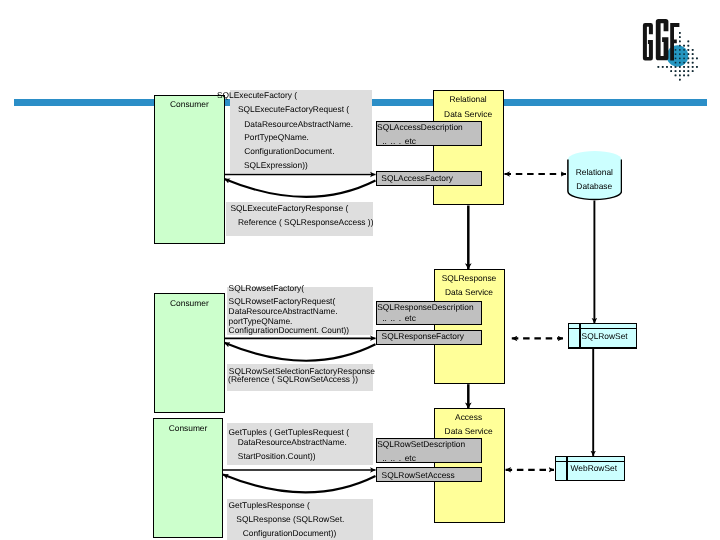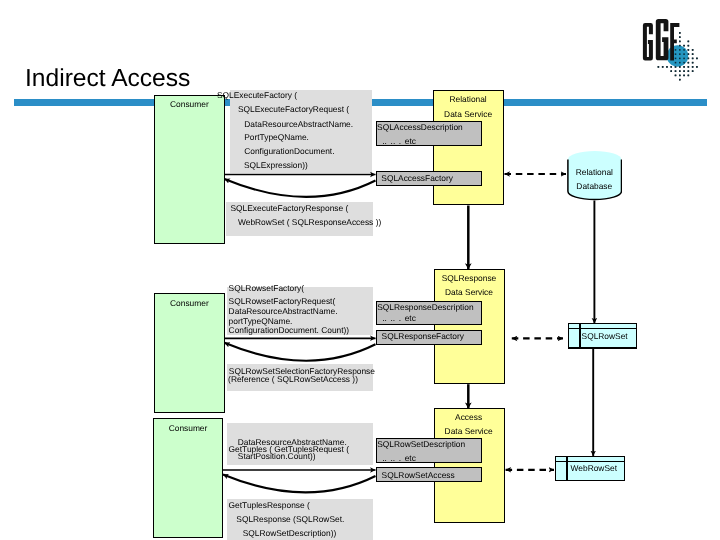--- a/index.html
+++ b/index.html
@@ -21,21 +21,20 @@
        transform:translateZ(0);}
   .etc{word-spacing:1.3px;}
   .ctr{position:absolute;white-space:nowrap;color:#000000;font-size:8.4px;line-height:1;
        text-align:center;transform:translateX(-50%) translateZ(0);}
   svg.layer{position:absolute;left:0;top:0;width:720px;height:540px;overflow:visible;}
 </style>
 </head>
 <body>
 
 <div id="slide">
-  <div class="abs" id="title">Indirect Access</div>
   <div class="abs" id="rule"></div>
   <div class="abs" id="logo">
     <svg width="68" height="72" viewBox="0 0 68 72" xmlns="http://www.w3.org/2000/svg">
       <g fill="#1a1a1a">
           <rect x="39.02" y="20.12" width="1.55" height="1.55"></rect>
           <rect x="39.02" y="24.37" width="1.55" height="1.55"></rect>
           <rect x="39.02" y="28.62" width="1.55" height="1.55"></rect>
           <rect x="47.58" y="28.62" width="1.55" height="1.55"></rect>
           <rect x="39.02" y="32.87" width="1.55" height="1.55"></rect>
           <rect x="43.30" y="32.87" width="1.55" height="1.55"></rect>
@@ -178,34 +177,34 @@
   <div class="ctr" style="left:189.4px;top:298.50px">Consumer</div>
   <div class="abs greenbox" style="left:152.5px;top:418px;width:70.5px;height:120px"></div>
   <div class="ctr" style="left:188.0px;top:423.50px">Consumer</div>
   <div class="lbl" style="position:absolute;left:217px;top:91.00px">SQLExecuteFactory (</div>
   <div class="lbl" style="position:absolute;left:237.9px;top:104.80px">SQLExecuteFactoryRequest (</div>
   <div class="lbl" style="position:absolute;left:244.2px;top:120.40px">DataResourceAbstractName.</div>
   <div class="lbl" style="position:absolute;left:244.2px;top:133.20px">PortTypeQName.</div>
   <div class="lbl" style="position:absolute;left:244.2px;top:146.90px">ConfigurationDocument.</div>
   <div class="lbl" style="position:absolute;left:244px;top:161.00px">SQLExpression))</div>
   <div class="lbl" style="position:absolute;left:230.5px;top:203.50px">SQLExecuteFactoryResponse (</div>
-  <div class="lbl" style="position:absolute;left:238.0px;top:218.00px">WebRowSet ( SQLResponseAccess ))</div>
+  <div class="lbl" style="position:absolute;left:238.0px;top:218.00px">Reference ( SQLResponseAccess ))</div>
   <div class="lbl" style="position:absolute;left:228.6px;top:284px">SQLRowsetFactory(</div>
   <div class="lbl" style="position:absolute;left:228.6px;top:297.10px">SQLRowsetFactoryRequest(</div>
   <div class="lbl" style="position:absolute;left:228.6px;top:307.10px">DataResourceAbstractName.</div>
   <div class="lbl" style="position:absolute;left:228.6px;top:316.90px">portTypeQName.</div>
   <div class="lbl" style="position:absolute;left:228.6px;top:325.90px">ConfigurationDocument. Count))</div>
   <div class="lbl" style="position:absolute;left:228.8px;top:366.70px">SQLRowSetSelectionFactoryResponse</div>
   <div class="lbl" style="position:absolute;left:228.1px;top:375.30px">(Reference (  SQLRowSetAccess ))</div>
-  <div class="lbl" style="position:absolute;left:228.6px;top:445px">GetTuples (  GetTuplesRequest (</div>
+  <div class="lbl" style="position:absolute;left:228.6px;top:428px">GetTuples (  GetTuplesRequest (</div>
   <div class="lbl" style="position:absolute;left:237.8px;top:438.30px">DataResourceAbstractName.</div>
   <div class="lbl" style="position:absolute;left:237.8px;top:451.70px">StartPosition.Count))</div>
   <div class="lbl" style="position:absolute;left:228.6px;top:501.40px">GetTuplesResponse (</div>
   <div class="lbl" style="position:absolute;left:236.3px;top:515.30px">SQLResponse (SQLRowSet.</div>
-  <div class="lbl" style="position:absolute;left:242.7px;top:529.20px">SQLRowSetDescription))</div>
+  <div class="lbl" style="position:absolute;left:242.7px;top:529.20px">ConfigurationDocument))</div>
   <div class="abs" style="left:566.8px;top:151px;width:55.4px;height:49.5px">
     <svg width="55.4" height="49.5" viewBox="0 0 55.4 49.5" xmlns="http://www.w3.org/2000/svg">
       <path d="M0.9,8.4 A26.8,8.4 0 0 1 54.5,8.4 L54.5,40.2 A26.8,8.4 0 0 1 0.9,40.2 Z" fill="#ccffff" stroke="none"></path>
       <path d="M0.9,8.4 L0.9,40.2 A26.8,8.4 0 0 0 54.5,40.2 L54.5,8.4" fill="none" stroke="#000000" stroke-width="1.5"></path>
     </svg>
   </div>
   <div class="ctr" style="left:594.3px;top:168.00px">Relational</div>
   <div class="ctr" style="left:594.3px;top:182.00px">Database</div>
   <div class="abs" style="left:567.5px;top:323px;width:69.5px;height:25.5px">
     <svg width="69.5" height="25.5" viewBox="0 0 69.5 25.5" xmlns="http://www.w3.org/2000/svg" shape-rendering="crispEdges">

